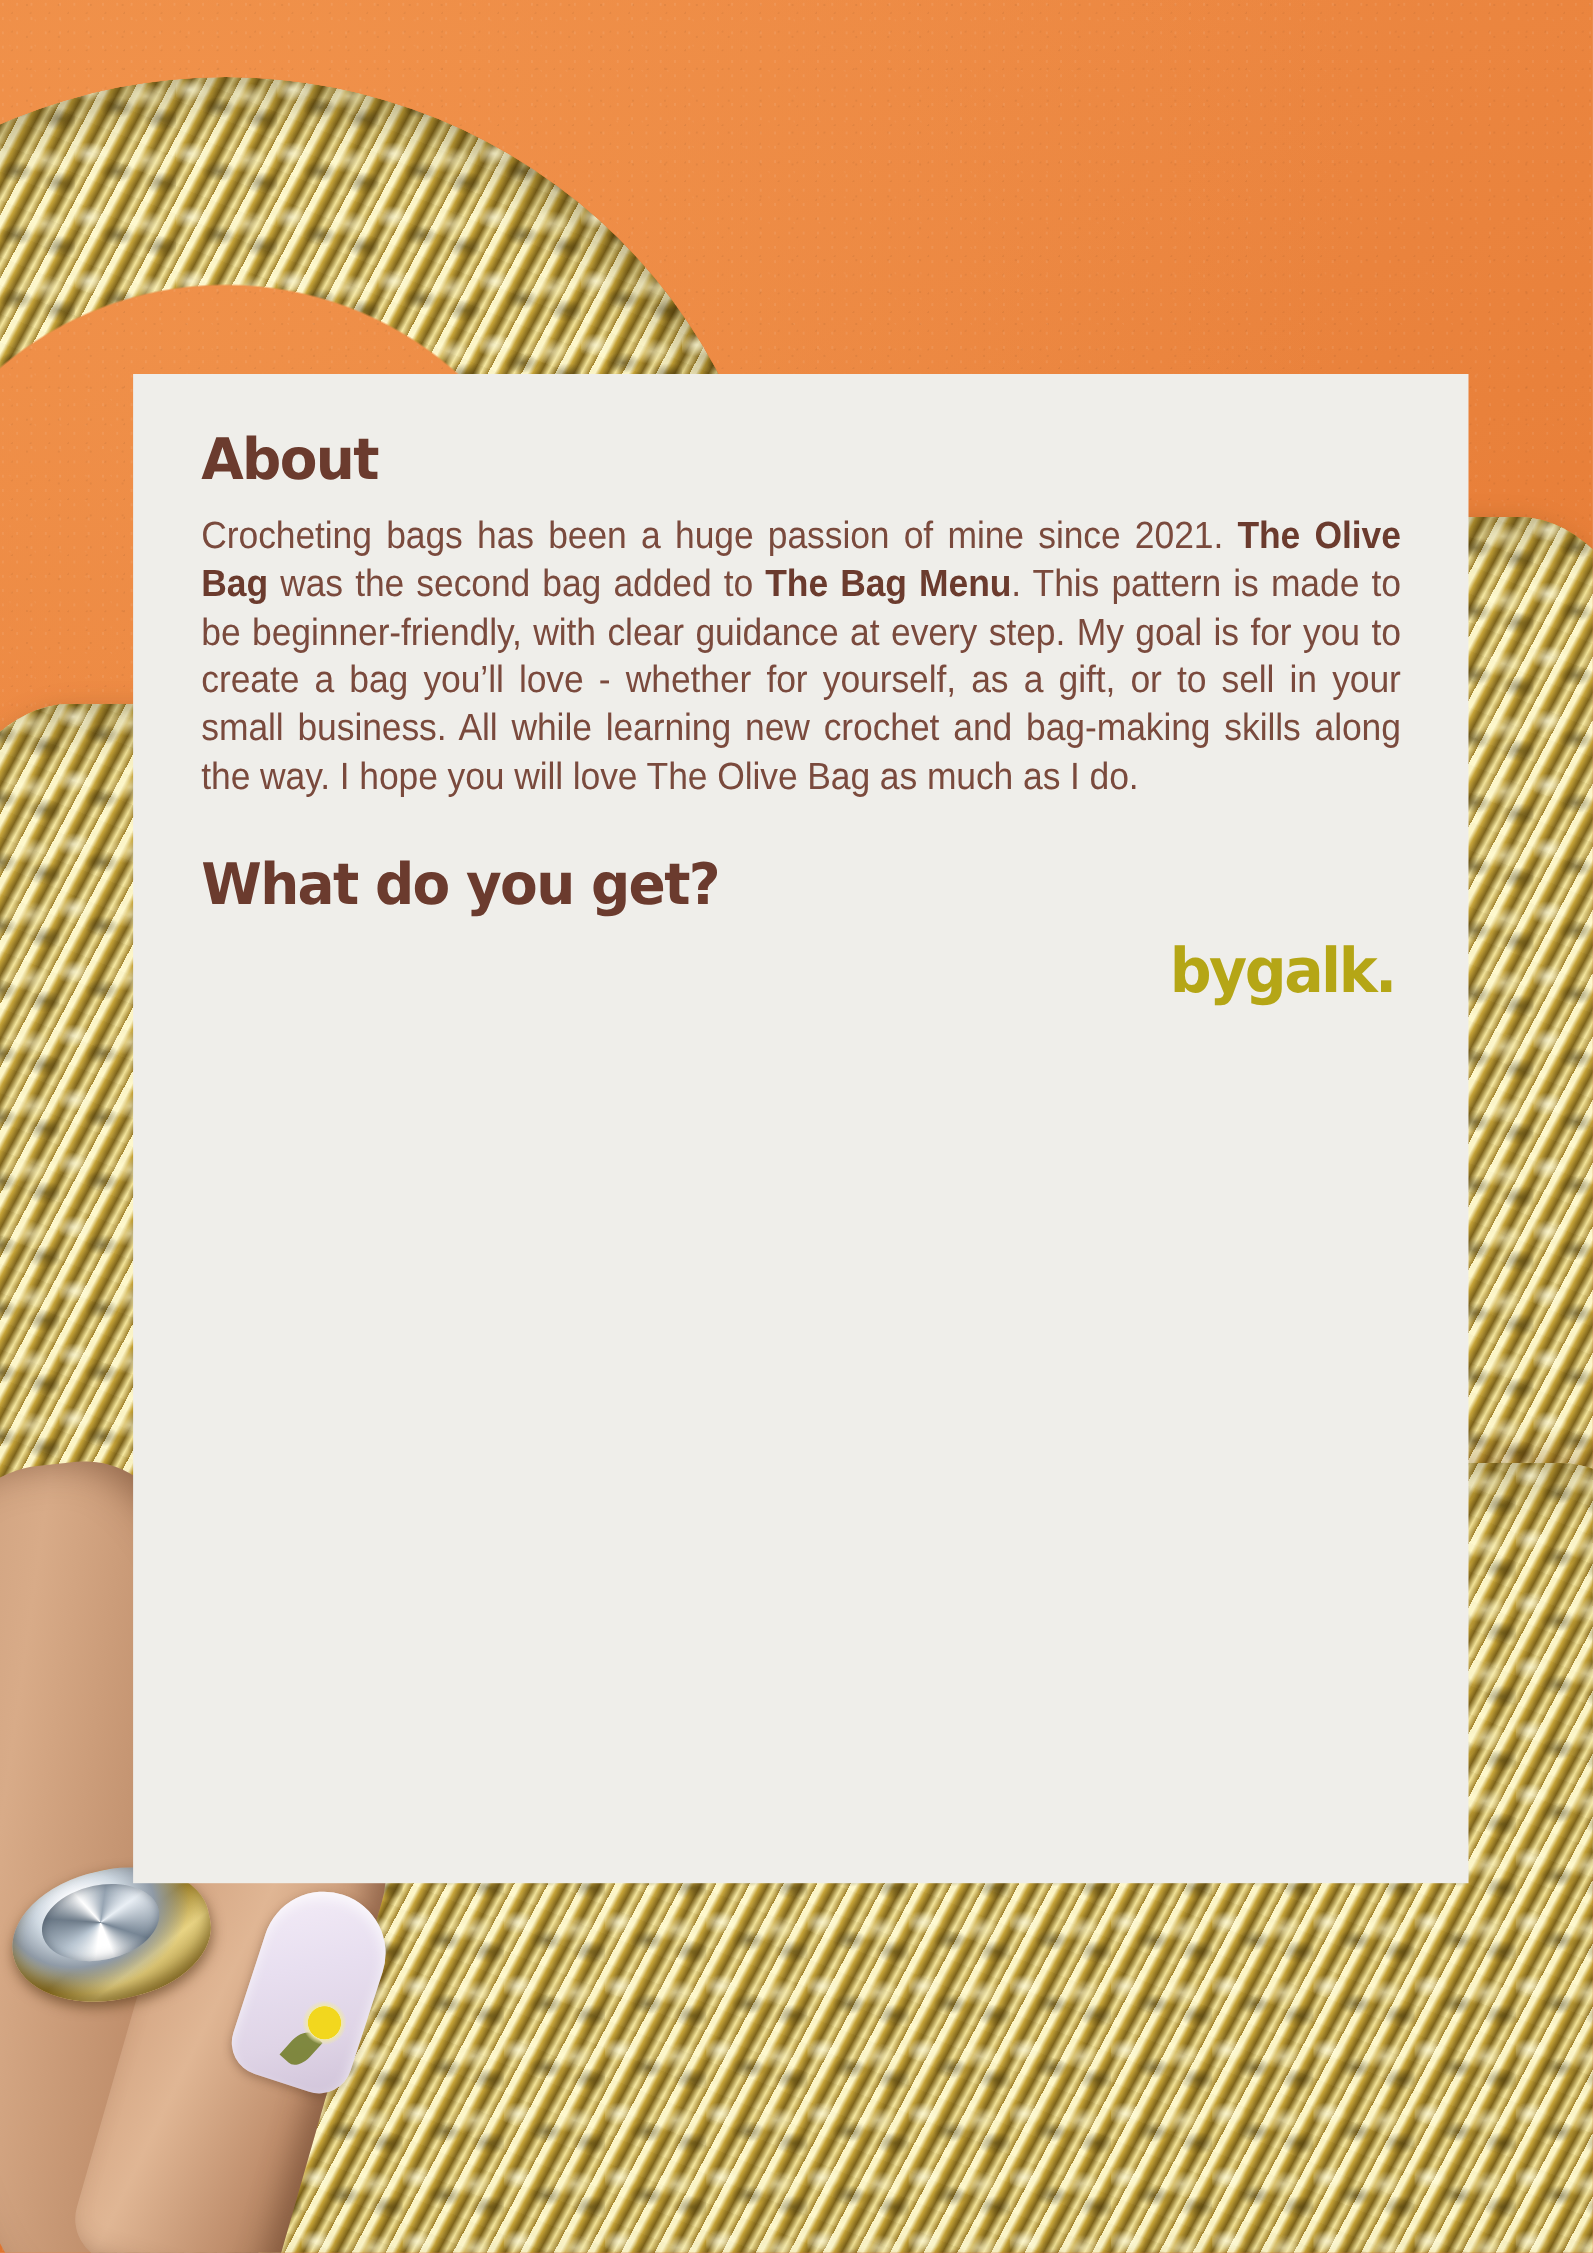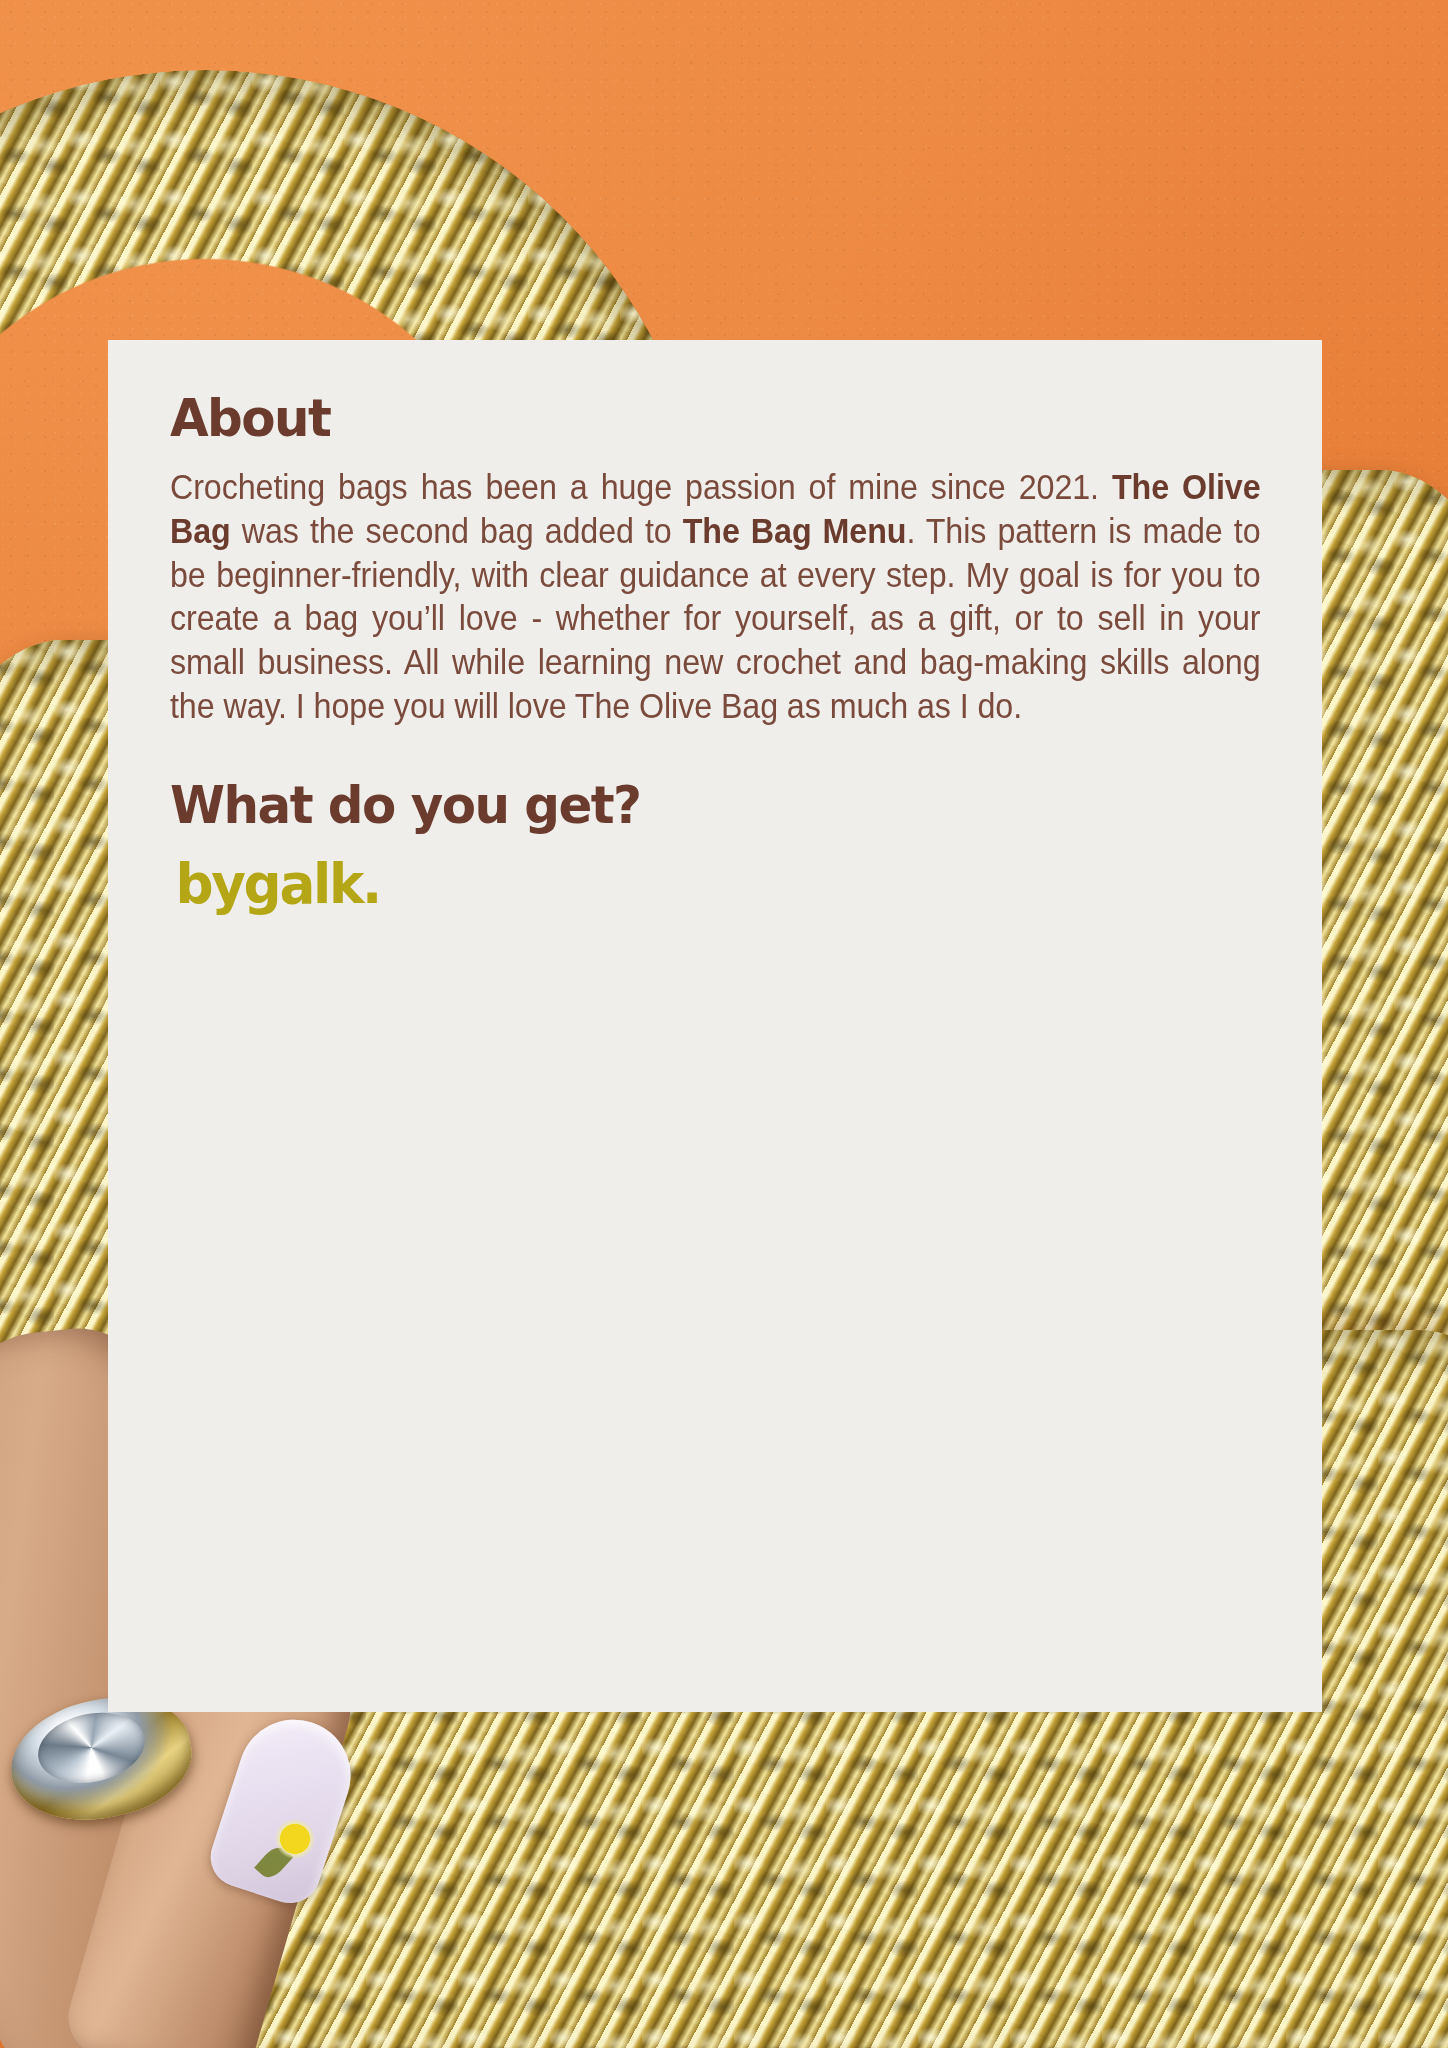--- a/index.html
+++ b/index.html
@@ -132,21 +132,21 @@
     position:absolute;left:56px;top:96px;width:40px;height:40px;border-radius:50%;
     background:radial-gradient(circle,#f2d71e 0 52%, #efe7ae 54%, rgba(239,231,174,0) 72%);
   }
   .nail-leaf{
     position:absolute;left:52px;top:128px;width:22px;height:34px;border-radius:50% 0 50% 0;
     background:#6f7a22;opacity:.85;transform:rotate(24deg);
   }
 
   
   #card{
-    position:absolute;left:108px;top:340px;width:1214px;height:1372px;
+    position:absolute;left:121px;top:340px;width:1214px;height:1372px;
     background:#efeeea;
     box-sizing:border-box;
     padding:48px 62px 0 62px;
   }
 
   h1.title{
     margin:0 0 18px 0;
     font-family:"DejaVu Sans",sans-serif;
     font-weight:700;
     font-size:52px;
@@ -202,21 +202,21 @@
     font-size:34.5px;
     line-height:1.3;
     color:#6b3b2e;
     transform:scaleX(.935);
     transform-origin:left center;
     width:107%;
   }
   .qa .a{margin-top:2px;}
 
   .logo-wrap{
-    text-align:left;
+    text-align:right;
   }
   .logo{
     display:inline-block;
     font-family:"DejaVu Sans",sans-serif;
     font-weight:700;
     font-size:56px;
     letter-spacing:-2.4px;
     color:#b5a616;
     transform:scaleX(.95);
   }

